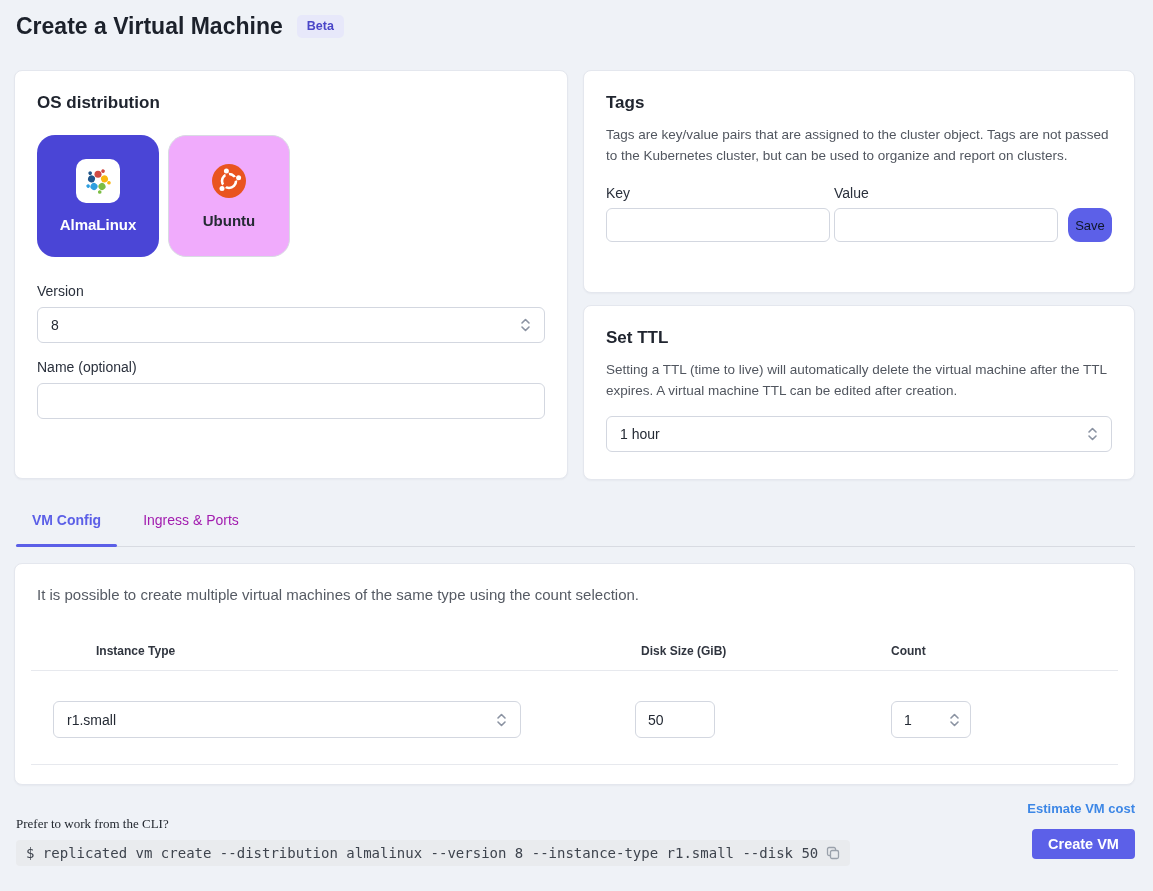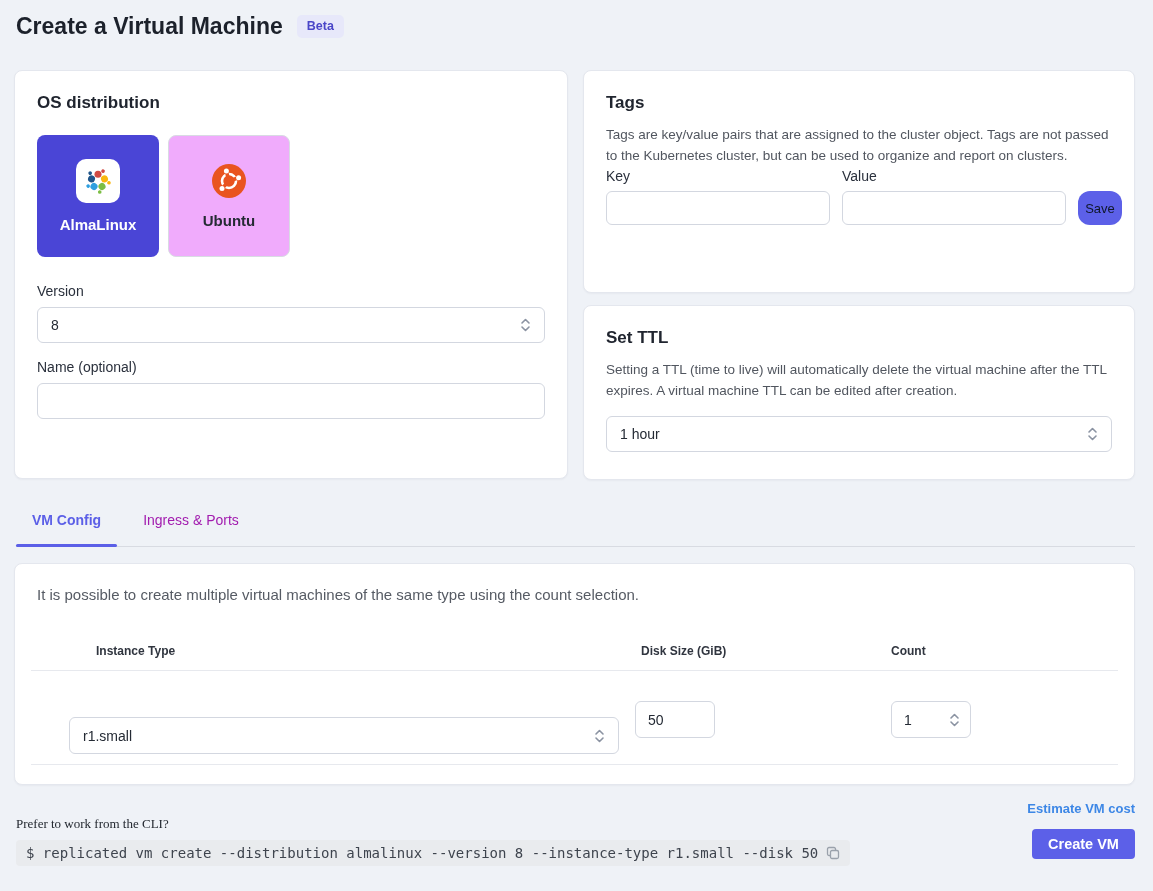--- a/index.html
+++ b/index.html
@@ -20,60 +20,60 @@
   .card { position:absolute; background:#fff; border:1px solid #e4e7ee; border-radius:8px;
           box-shadow:0 1px 2px rgba(16,24,40,.04); }
   .card-os   { left:14px;  top:70px;  width:554px;  height:409px; padding:22px; }
   .card-tags { left:583px; top:70px;  width:552px;  height:223px; padding:22px; }
   .card-ttl  { left:583px; top:305px; width:552px;  height:175px; padding:22px; }
   .card-vm   { left:14px;  top:563px; width:1121px; height:222px; padding:22px; }
   .card-title { font-size:17px; font-weight:600; color:#20252f; }
   .card-desc  { margin-top:12px; font-size:13.5px; line-height:1.52; color:#51565f; }
   
   .tiles { display:flex; gap:9px; margin-top:22px; }
-  .tile { width:122px; height:122px; border-radius:8px; display:flex; flex-direction:column;
+  .tile { width:122px; height:122px; border-radius:18px; display:flex; flex-direction:column;
           align-items:center; justify-content:center; gap:13px; cursor:pointer; }
   .tile-selected { background:#4a45d6; }
   .tile-plain { background:#f0abfc; border:1px solid #d8dbe3; }
   .alma-iconbox { width:44px; height:44px; background:#fff; border-radius:10px;
                   display:flex; align-items:center; justify-content:center; }
   .tile-label { font-size:15px; font-weight:700; }
   .tile-selected .tile-label { color:#fff; }
   .tile-plain .tile-label { color:#242a33; }
   
   .field-label { font-size:14px; color:#2a303c; }
   .mt26 { margin-top:26px; } .mt28 { margin-top:16px; }
   .selectbox { margin-top:8px; height:36px; border:1px solid #d3d7e0; border-radius:6px;
                background:#fff; display:flex; align-items:center; justify-content:space-between;
                padding:0 13px; font-size:14px; color:#242a34; cursor:pointer; }
   .textinput { display:block; margin-top:8px; height:36px; width:100%; border:1px solid #d3d7e0;
                border-radius:6px; background:#fff; padding:0 12px; font-size:14px;
                font-family:"Liberation Sans",sans-serif; color:#242a34; }
   
-  .kv-grid { display:grid; grid-template-columns:224px 224px 1fr; column-gap:12px; margin-top:2px; }
+  .kv-grid { display:grid; grid-template-columns:224px 224px 1fr; column-gap:4px; margin-top:19px; }
   .kv-grid .field-label { margin:0; font-weight:500; }
   .kv-input { margin-top:7px; height:34px; width:100%; border:1px solid #d3d7e0; border-radius:6px;
               background:#fff; padding:0 10px; font-size:14px; font-family:"Liberation Sans",sans-serif; }
   .save-btn { margin-top:7px; justify-self:end; width:44px; height:34px; background:#5c60e8;
               color:#0f172a; border:none; border-radius:12px; font-size:13px;
               font-family:"Liberation Sans",sans-serif; cursor:pointer; }
   
   .tabs-baseline { position:absolute; left:16px; width:1119px; top:546px; height:1px; background:#d8dbe2; }
   .tab { position:absolute; top:512px; font-size:14px; text-align:center; cursor:pointer; }
   .tab-active { left:16px; width:101px; color:#5b5fe7; font-weight:700; }
   .tab-underline { position:absolute; left:16px; top:544px; width:101px; height:3px;
                    background:#5b5fe7; border-radius:2px; }
   .tab-plain { left:130px; width:122px; color:#a21caf; }
   
   .vm-hint { font-size:15px; color:#565b64; }
   .th { position:absolute; top:80px; font-size:12px; font-weight:700; color:#30353f; }
   .th-instance { left:38px;margin-left:43px; } .th-disk { left:626px; } .th-count { left:876px; }
   .vm-divider { position:absolute; left:16px; right:16px; height:1px; background:#e7e9ee; }
   .vm-divider-top { top:106px; } .vm-divider-bottom { top:200px; }
-  .vm-select { position:absolute; left:38px; top:137px; width:550px; height:37px; margin:16px; }
+  .vm-select { position:absolute; left:38px; top:137px; width:468px; height:37px; margin:0; }
   .disk-input { position:absolute; left:620px; top:137px; width:80px; height:37px;
                 border:1px solid #d3d7e0; border-radius:6px; padding:0 12px; font-size:14px;
                 font-family:"Liberation Sans",sans-serif; color:#242a34; }
   .stepper { position:absolute; left:876px; top:137px; width:80px; height:37px;
              border:1px solid #d3d7e0; border-radius:6px; background:#fff; display:flex;
              align-items:center; justify-content:space-between; padding:0 10px 0 12px;
              font-size:14px; color:#242a34; }
   
   .cli-label { position:absolute; left:16px; top:816px; font-size:13px; color:#22272f;font-family:Liberation Serif, serif; }
   .cli-code { position:absolute; left:16px; top:840px; background:#e9ebee; border-radius:4px;

